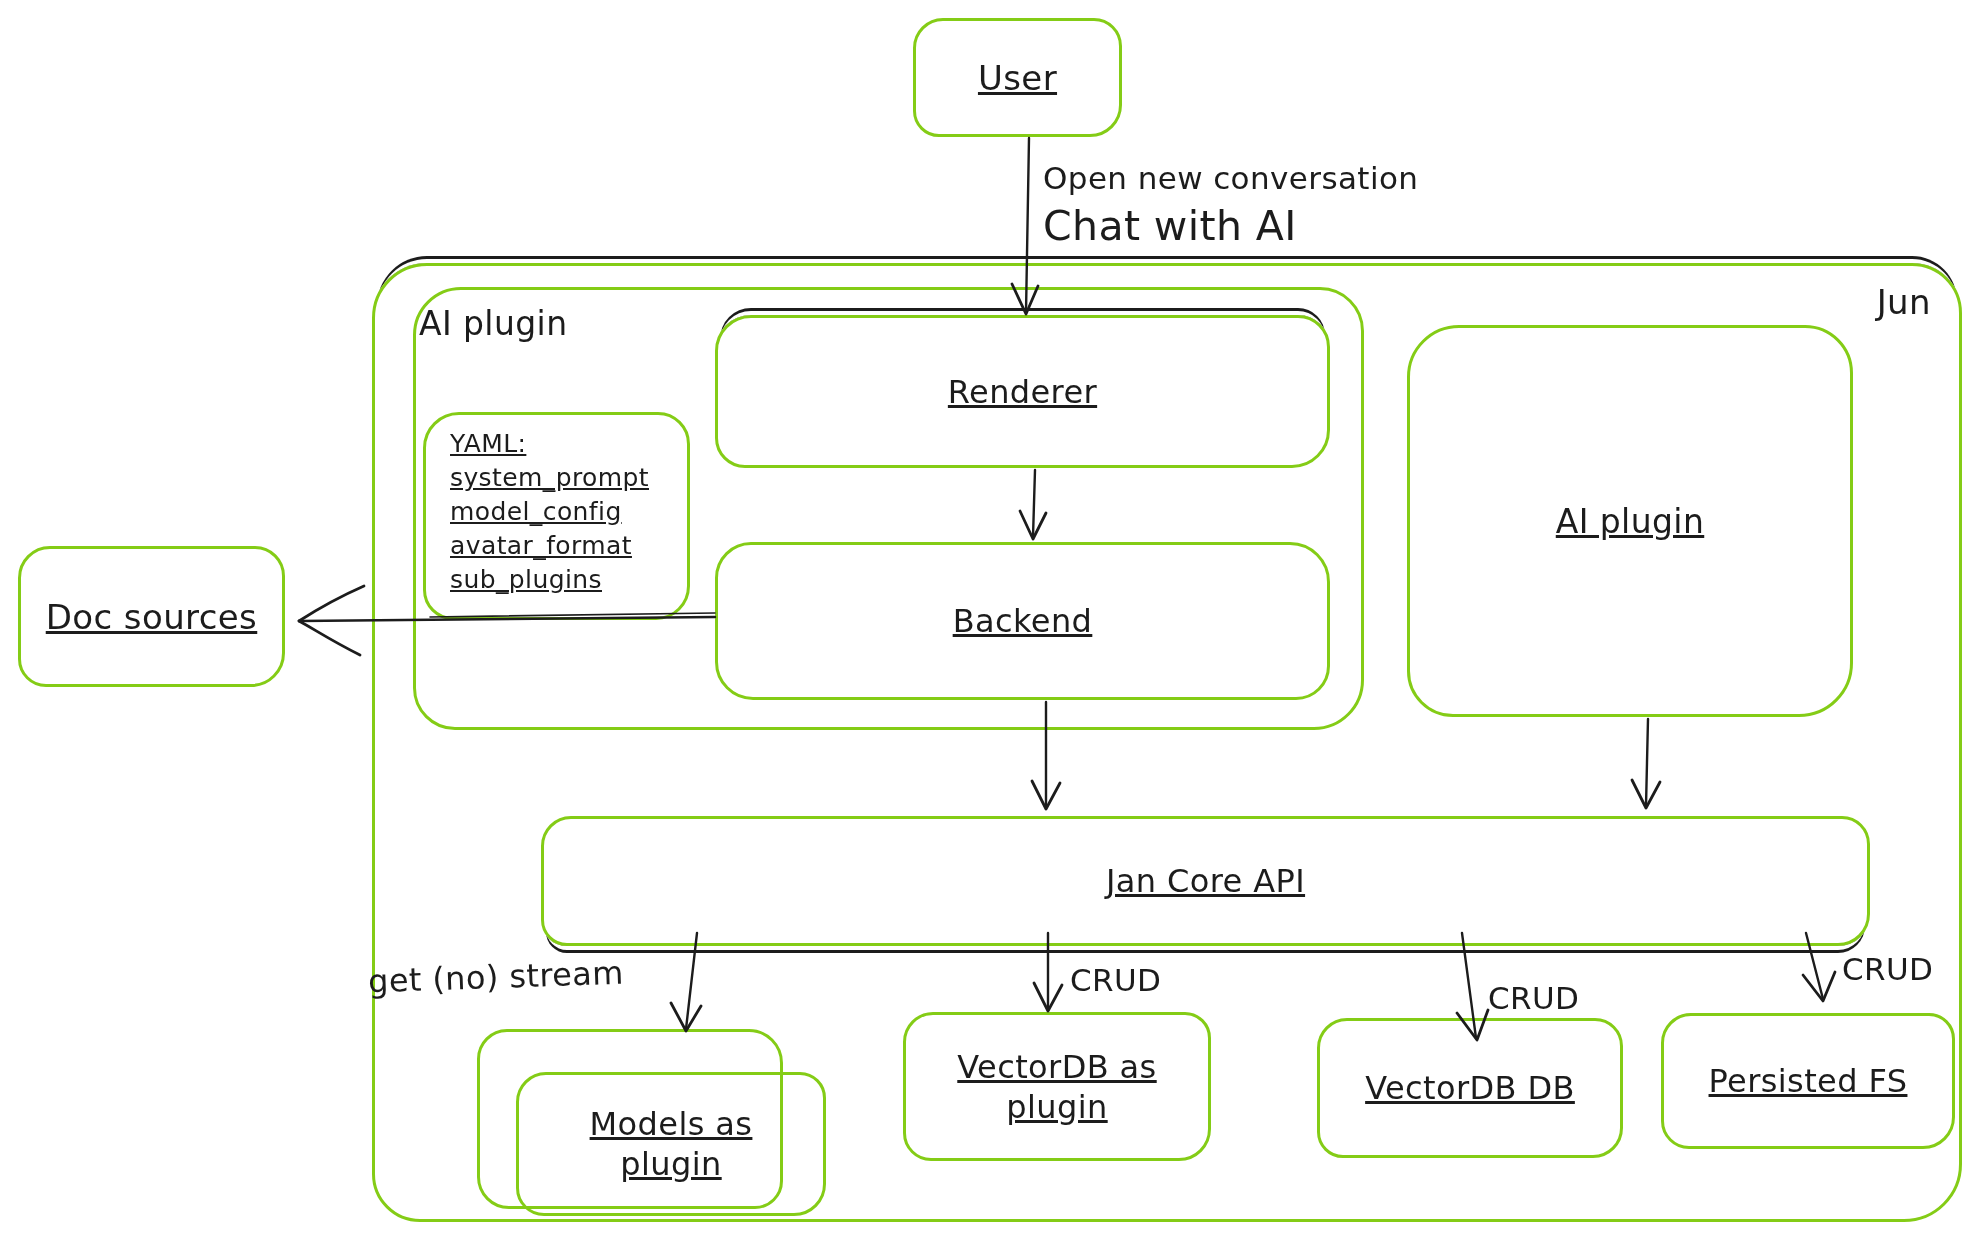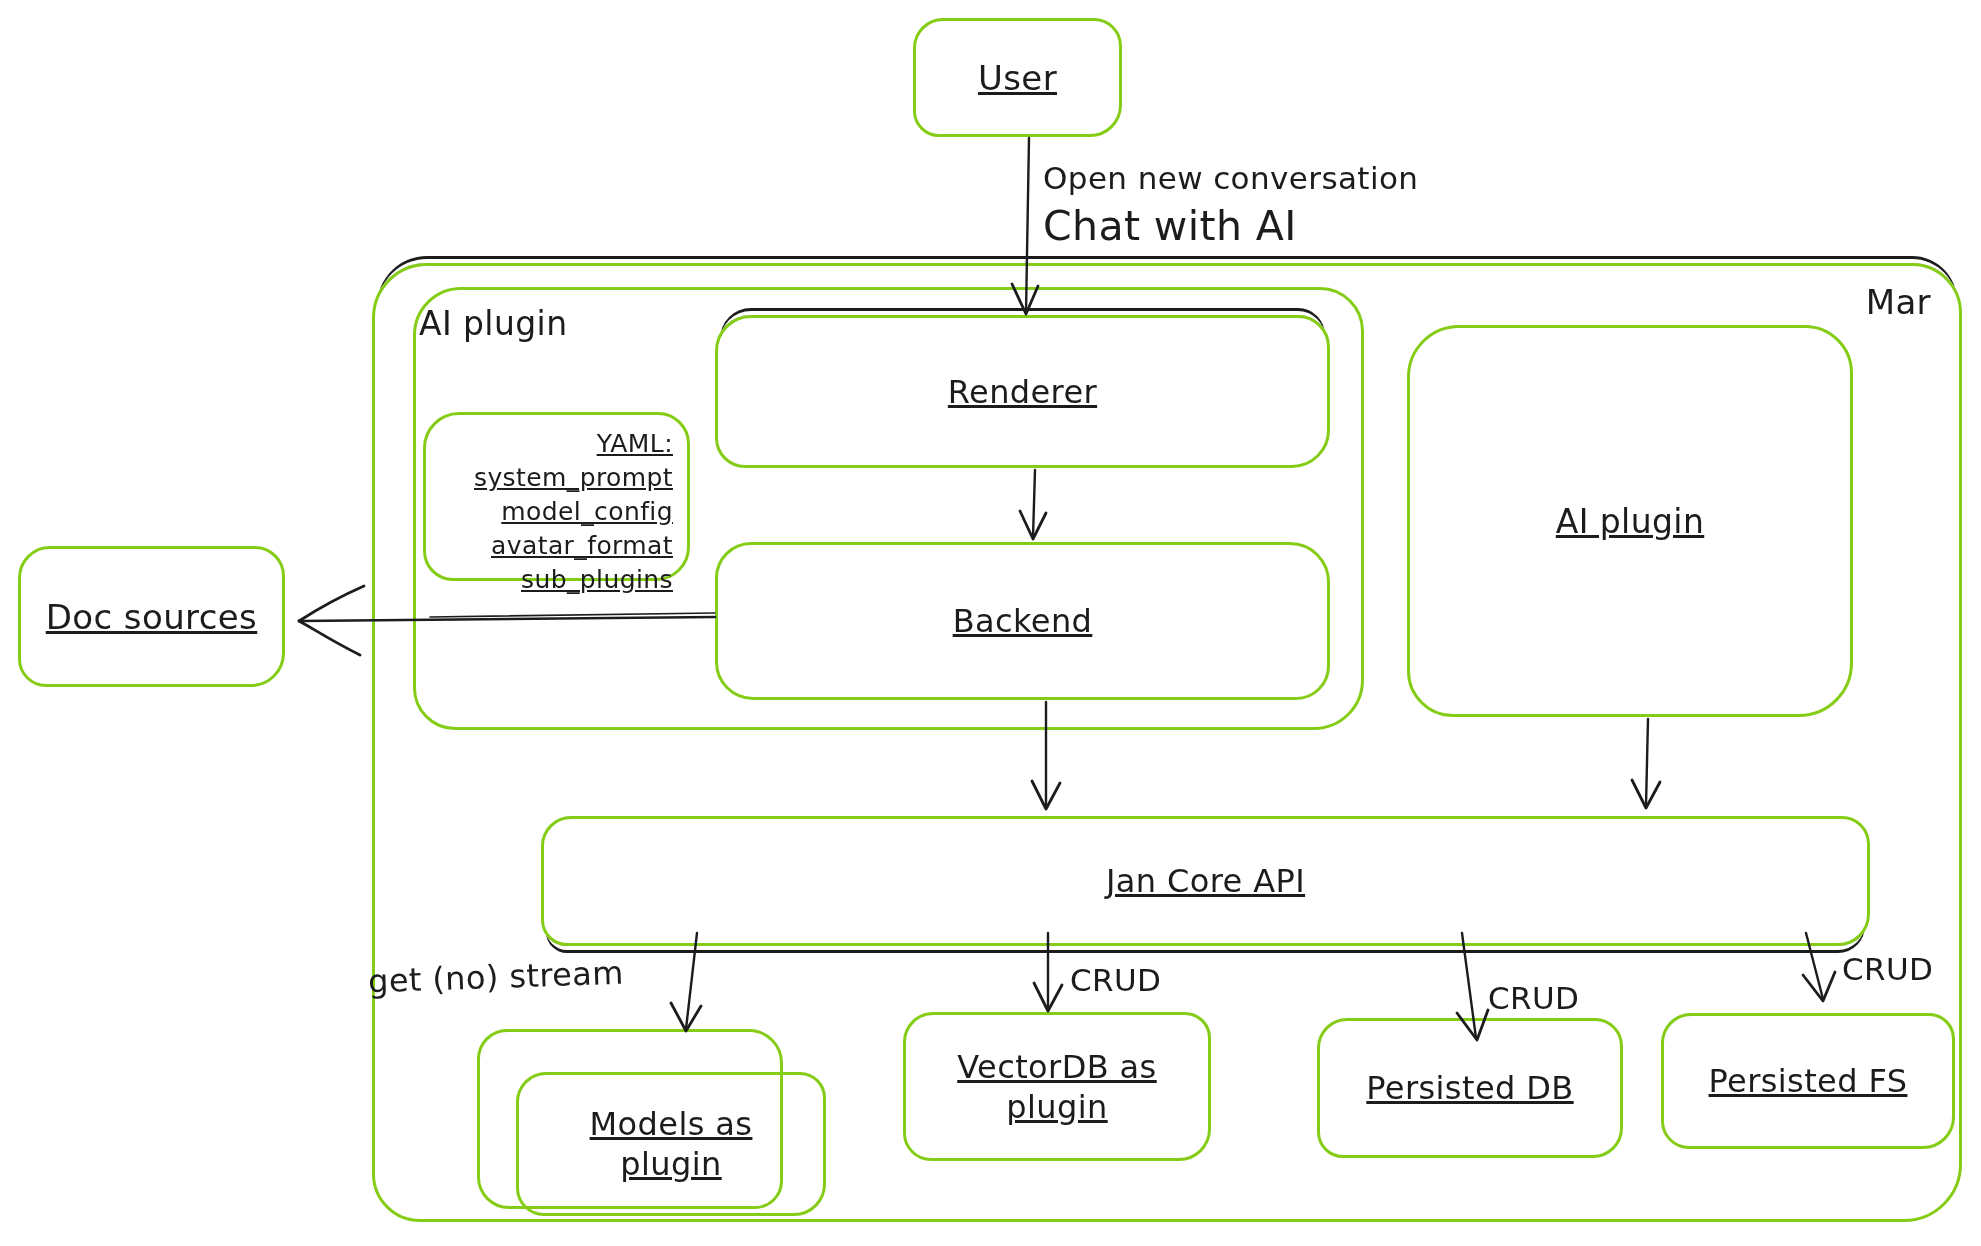--- a/index.html
+++ b/index.html
@@ -22,22 +22,22 @@
   .double-top{box-shadow:0 -9px 0 -5px #ffffff, 0 -12px 0 -5px #1c1c1c;}
   .double-bottom{box-shadow:0 9px 0 -5px #ffffff, 0 12px 0 -5px #1c1c1c;}
 
   
   .n-user{left:913px;top:18px;width:209px;height:119px;border-radius:30px 28px 32px 26px;font-size:34px;}
   .n-jan{left:372px;top:263px;width:1590px;height:959px;border-radius:55px 50px 58px 48px;}
   .n-jan .container-lbl{top:16px;right:28px;font-size:34px;}
   .n-aiplug-left{left:413px;top:287px;width:951px;height:443px;border-radius:48px 44px 50px 42px;}
   .n-aiplug-left .container-lbl{top:14px;left:3px;font-size:33px;}
   .n-renderer{left:715px;top:315px;width:615px;height:153px;border-radius:36px 32px 38px 30px;font-size:32px;}
-  .n-yaml{left:423px;top:412px;width:267px;height:169px;border-radius:36px 32px 34px 30px;
-          display:block;padding:12px 14px 0 24px;font-size:25px;line-height:34px;text-align:right;}
+  .n-yaml{left:423px;top:412px;width:267px;height:208px;border-radius:36px 32px 34px 30px;
+          display:block;padding:12px 4px 0 24px;font-size:25px;line-height:34px;text-align:left;}
   .n-backend{left:715px;top:542px;width:615px;height:158px;border-radius:36px 40px 34px 38px;font-size:32px;}
   .n-docsources{left:18px;top:546px;width:267px;height:141px;border-radius:32px 30px 34px 28px;font-size:34px;text-align:right;}
   .n-aiplug-right{left:1407px;top:325px;width:446px;height:392px;border-radius:52px 48px 54px 46px;font-size:33px;}
   .n-jancore{left:541px;top:816px;width:1329px;height:130px;border-radius:30px 28px 32px 26px;font-size:32px;}
   .n-models-back{left:477px;top:1029px;width:306px;height:180px;border-radius:30px 34px 28px 32px;}
   .n-models-front{left:516px;top:1072px;width:310px;height:144px;border-radius:30px 26px 32px 28px;font-size:32px;}
   .n-models-front .lbl{width:230px;line-height:40px;}
   .n-vectordb{left:903px;top:1012px;width:308px;height:149px;border-radius:30px 26px 32px 28px;font-size:32px;}
   .n-vectordb .lbl{width:240px;line-height:40px;}
   .n-pdb{left:1317px;top:1018px;width:306px;height:140px;border-radius:30px 28px 30px 26px;font-size:32px;}
@@ -50,21 +50,21 @@
   .l-crud-v{left:1070px;top:962px;font-size:31px;}
   .l-crud-db{left:1488px;top:980px;font-size:31px;}
   .l-crud-fs{left:1842px;top:951px;font-size:31px;}
 </style>
 </head>
 <body>
 
 <div class="canvas">
 
   <div class="box n-jan double-top">
-    <span class="container-lbl">Mar</span>
+    <span class="container-lbl">Jun</span>
   </div>
 
   <div class="box n-aiplug-left">
     <span class="container-lbl">AI plugin</span>
   </div>
 
   <div class="box n-user">
     <span class="lbl">User</span>
   </div>
 
@@ -99,21 +99,21 @@
   <div class="box n-models-back"></div>
   <div class="box n-models-front">
     <span class="lbl">Models as plugin</span>
   </div>
 
   <div class="box n-vectordb">
     <span class="lbl">VectorDB as plugin</span>
   </div>
 
   <div class="box n-pdb">
-    <span class="lbl">Persisted DB</span>
+    <span class="lbl">VectorDB DB</span>
   </div>
 
   <div class="box n-pfs">
     <span class="lbl">Persisted FS</span>
   </div>
 
   <span class="edge-lbl l-open">Open new conversation</span>
   <span class="edge-lbl l-chat">Chat with AI</span>
   <span class="edge-lbl l-stream">get (no) stream</span>
   <span class="edge-lbl l-crud-v">CRUD</span>

